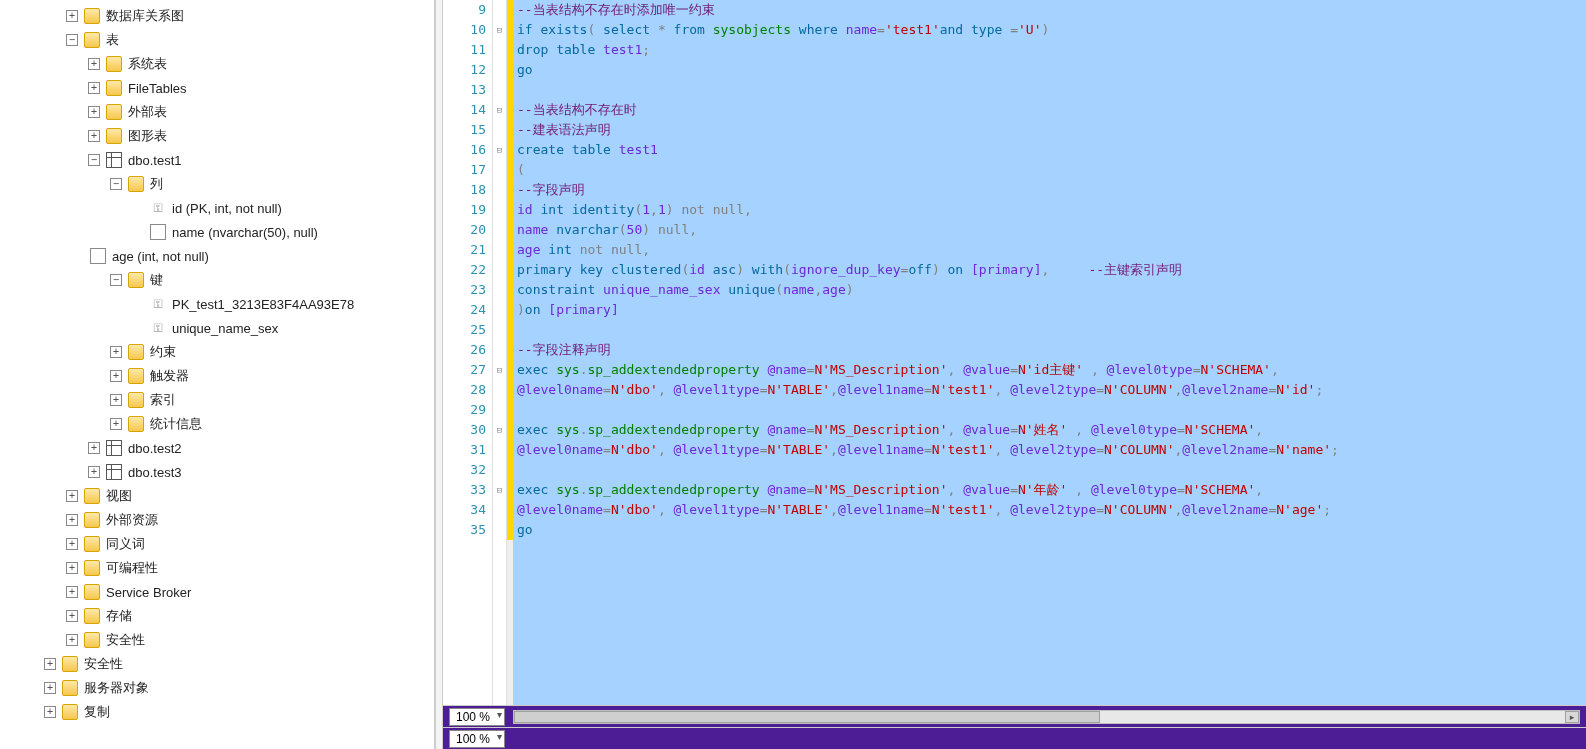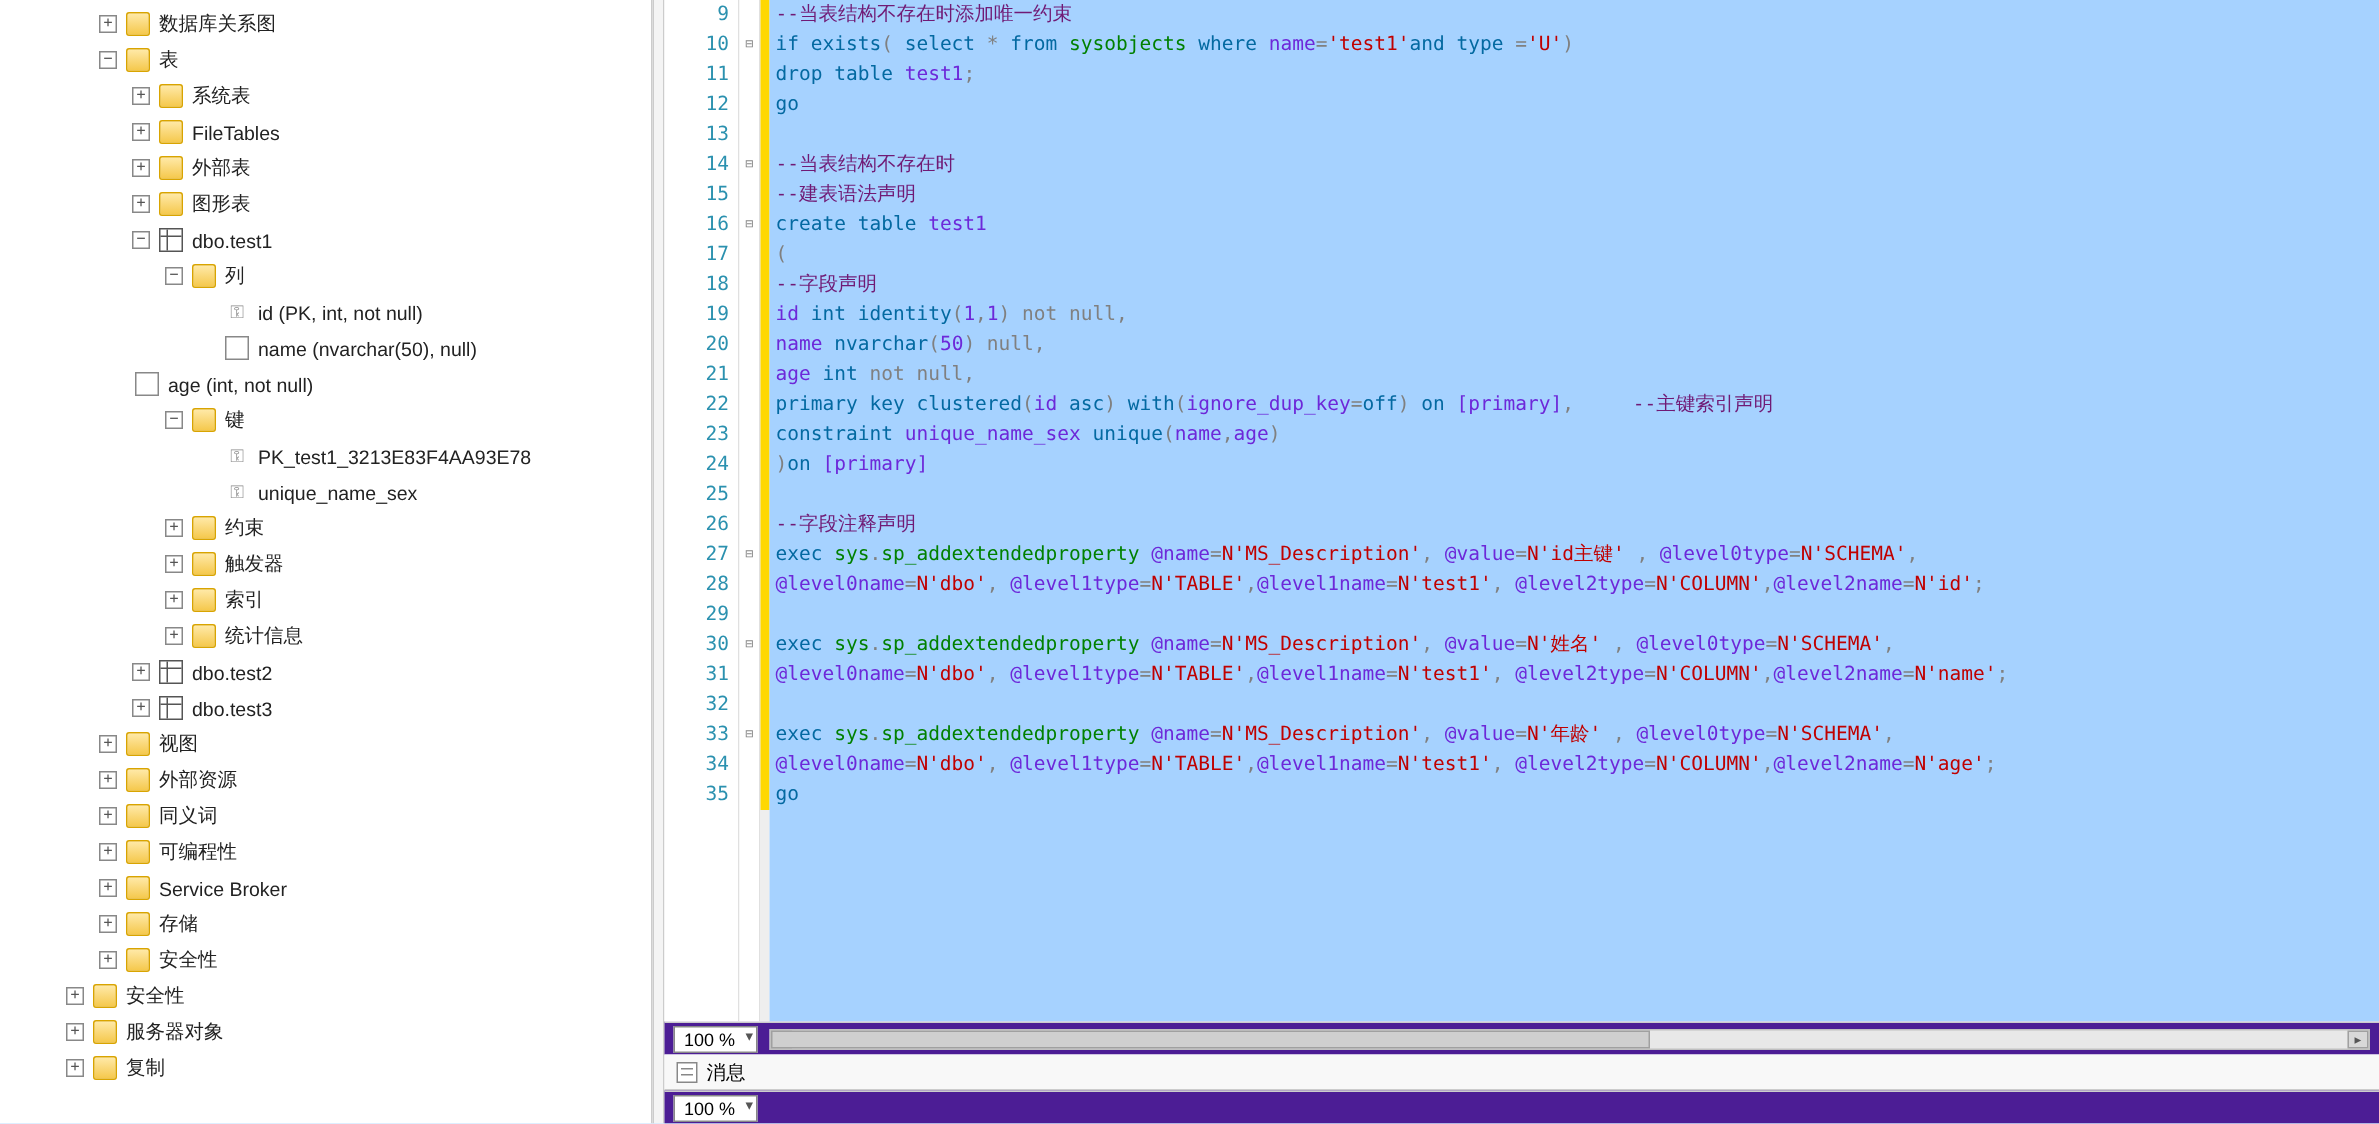--- a/index.html
+++ b/index.html
@@ -304,22 +304,18 @@
     </div>
     <div class="zoom-bar">
       <div class="dd">100 %</div>
       <div class="hscroll">
         <div class="arr arr-l">◂</div>
         <div class="thumb"></div>
         <div class="arr arr-r">▸</div>
       </div>
     </div>
     <div class="msg-panel">
-      <div class="msg-tab">
-        <span class="ti"></span>
-        <span>消息</span>
-      </div>
     </div>
     <div class="zoom-bar">
       <div class="dd">100 %</div>
     </div>
   </div>
 </div>
 
 </body></html>

